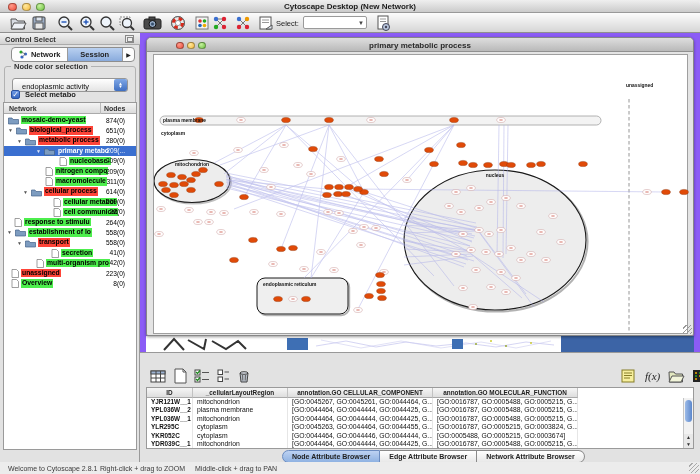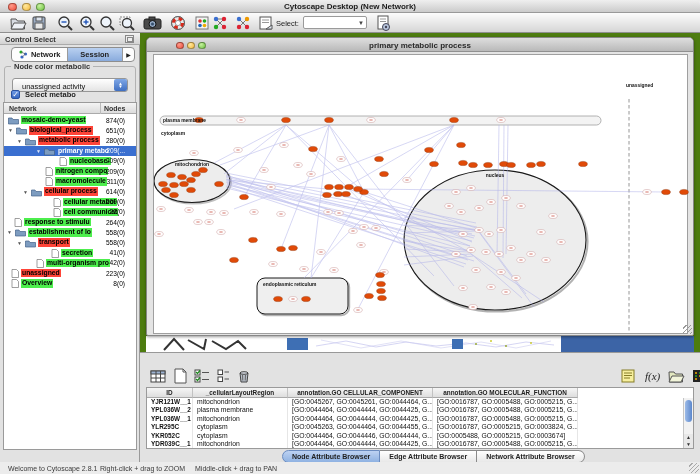--- a/index.html
+++ b/index.html
@@ -39,21 +39,21 @@
 .trow{position:absolute;left:0;width:132px;height:10.2px;font-size:6.8px;font-weight:700;color:#000;white-space:nowrap}
 .trow .arr{position:absolute;top:2.2px;font-size:5px;color:#555;line-height:6px}
 .trow .ticon{position:absolute;top:1.2px}
 .trow .lbl{position:absolute;top:1px;padding:0 1px;line-height:8.4px}
 .trow .cnt{position:absolute;right:11px;top:1.6px;font-weight:400;font-size:6.6px}
 .trow.selrow{background:#3a6fd0;color:#fff}
 .trow.selrow .cnt{color:#fff}
 .lbl.green{background:#4dee4d}
 .lbl.red{background:#ff4438}
 
-#desktop{position:absolute;left:140px;top:33px;width:560px;height:393px;background:#4d7c0f;overflow:hidden}
+#desktop{position:absolute;left:140px;top:33px;width:560px;height:393px;background:#8b5cf6;overflow:hidden}
 #strip{position:absolute;left:6px;top:303px;width:548px;height:16px;background:#fff}
 #net-window{position:absolute;left:6px;top:4px;width:548px;height:299px;background:#e4e4e4;border:1px solid #878787;border-radius:5px 5px 2px 2px;box-shadow:0 1px 3px rgba(0,0,0,.4)}
 #win-titlebar{position:absolute;left:0;top:0;width:100%;height:14px;background:linear-gradient(#dedede,#b9b9b9);border-bottom:1px solid #909090;border-radius:4px 4px 0 0}
 #win-title{position:absolute;left:0;top:3px;width:100%;text-align:center;font-size:8px;font-weight:700;color:#2a2a2a}
 .wlight{position:absolute;top:3.5px;width:7.5px;height:7.5px;border-radius:50%;border:0.5px solid rgba(0,0,0,.35)}
 #canvas{position:absolute;left:6px;top:16px;width:535px;height:280px;background:#fff;border:1px solid #9f9f9f}
 #win-grip{position:absolute;right:1px;bottom:1px;width:9px;height:9px;background:repeating-linear-gradient(135deg,transparent 0 2px,#999 2px 3px)}
 
 #data-panel{position:absolute;left:140px;top:352px;width:560px;height:110px;background:#e2e2e2;border-top:1px solid #999}
 #dp-header{position:absolute;left:0;top:0;width:560px;height:12px;background:linear-gradient(#f2f2f2,#d2d2d2);border-bottom:1px solid #aaa}
@@ -186,23 +186,23 @@
             <line x1="7.5" y1="5" x2="4" y2="8" stroke="#666" stroke-width="0.7"></line>
           </svg></span>
         <span>Network</span>
       </div>
       <div class="cptab sel">
         <span>Session</span>
       </div>
       <div class="cptab-arrow">▶</div>
     </div>
   <div id="cp-group">
-    <span id="cp-group-title">Node color metabolic</span>
+    <span id="cp-group-title">Node color selection</span>
     <div id="combo">
-      <span id="combo-text">unassigned activity</span>
+      <span id="combo-text">endoplasmic activity</span>
       <span id="combo-btn">
           <span>▲</span>
           <span>▼</span>
         </span>
     </div>
   </div>
   <div id="cp-check-row">
     <span id="checkbox">✓</span>
     <span id="check-label">Select metabo</span>
   </div>

